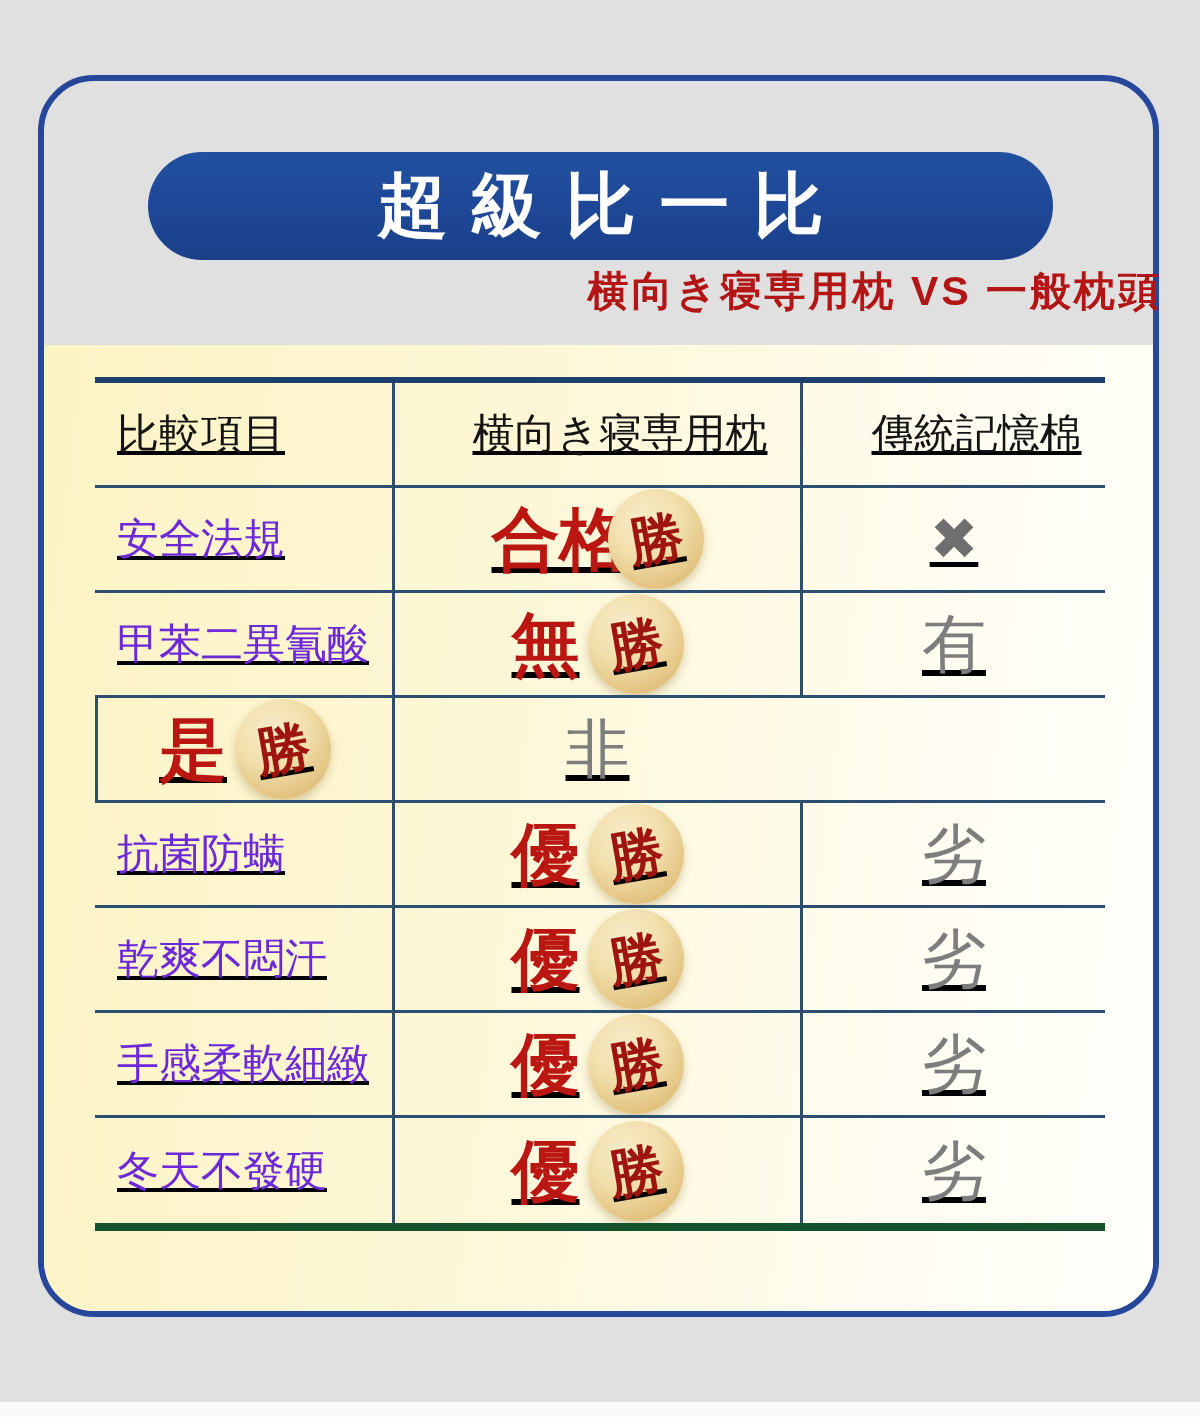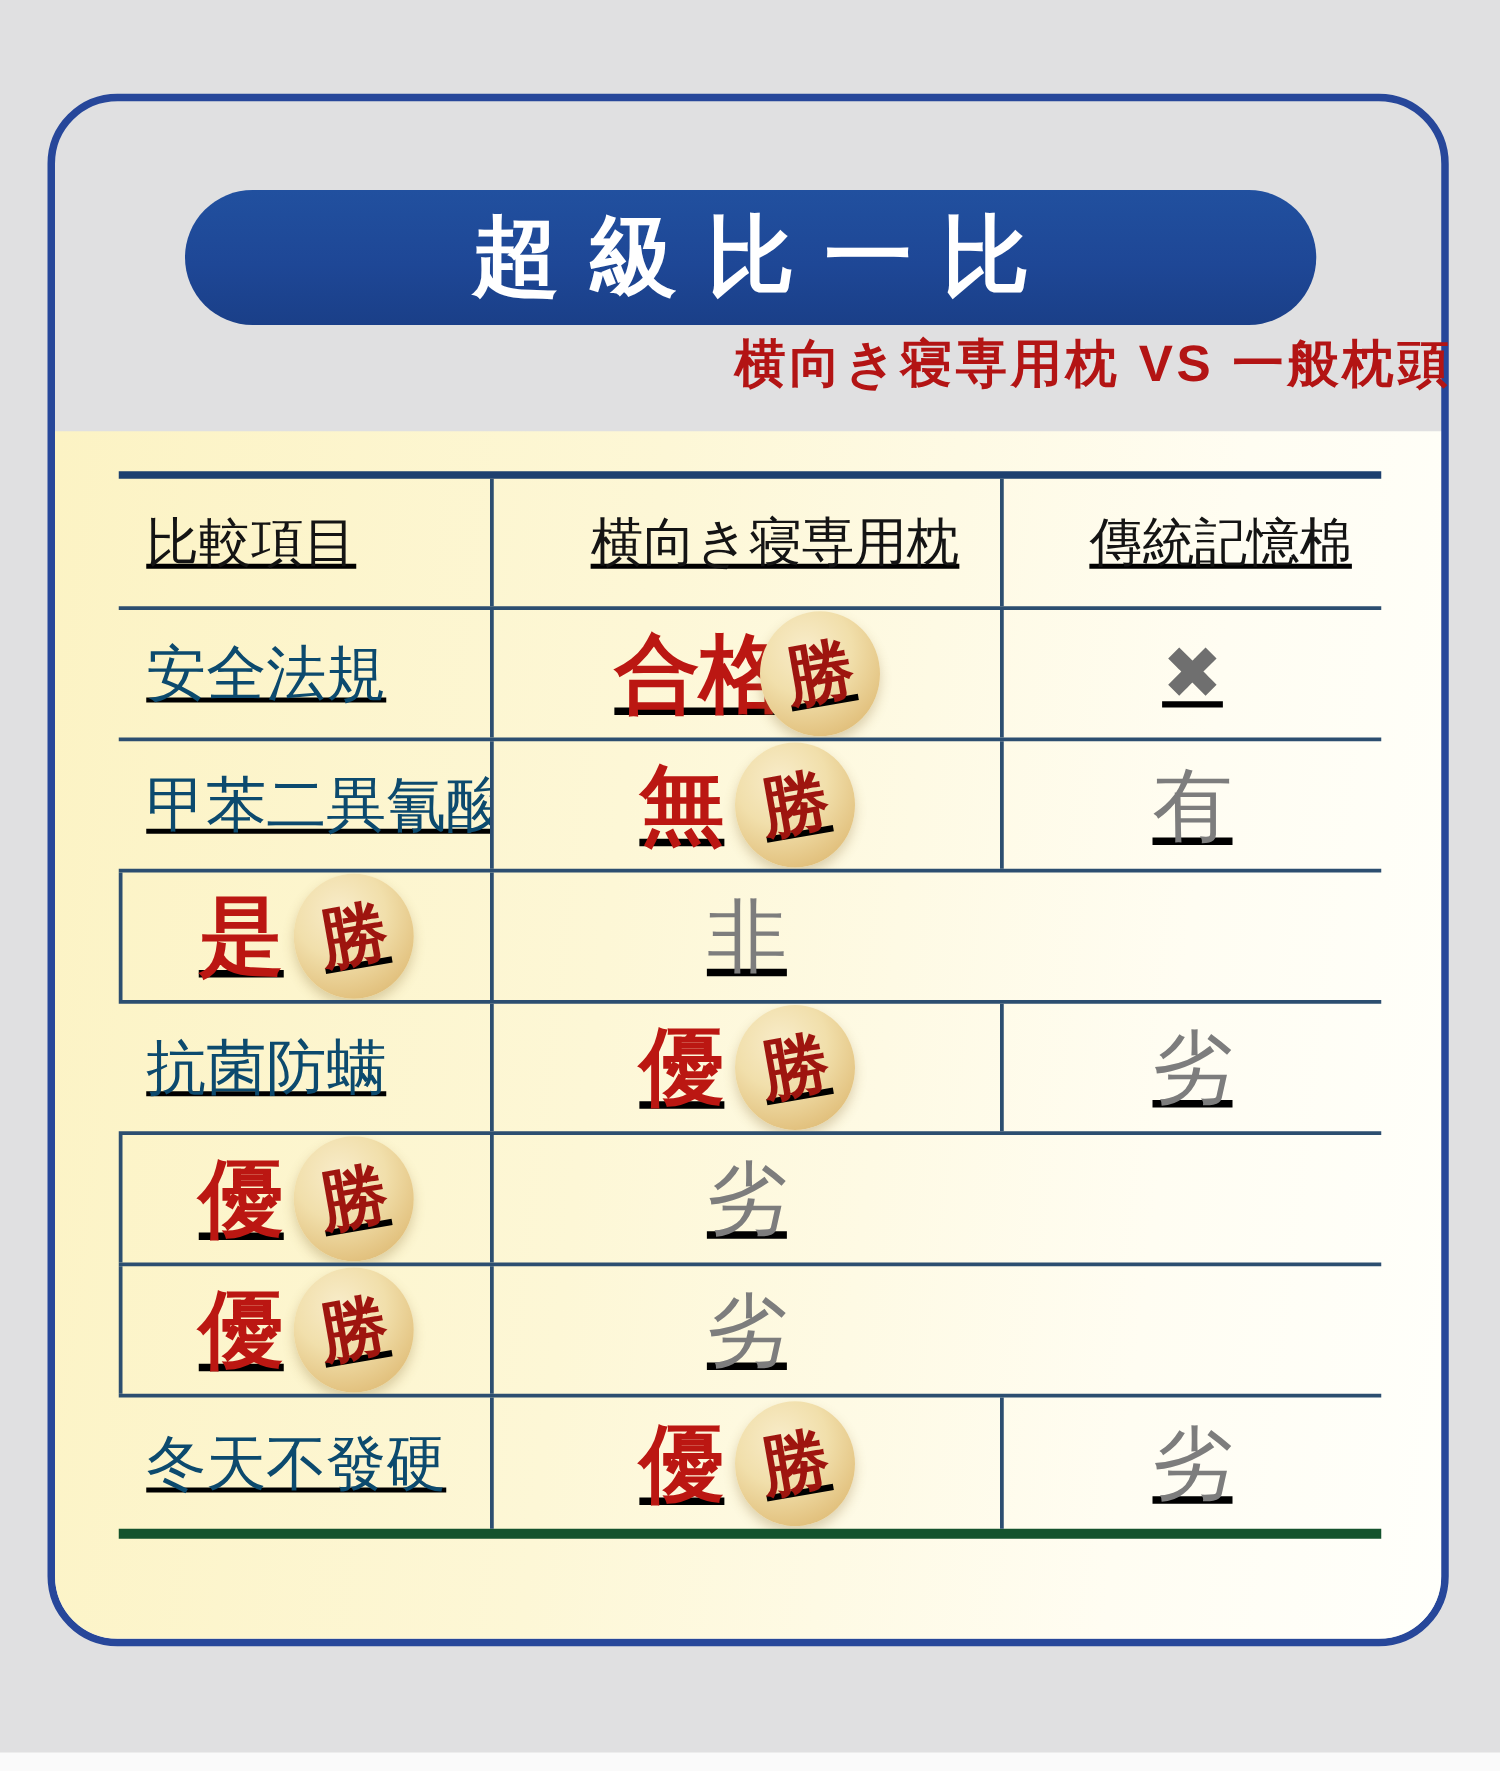--- a/index.html
+++ b/index.html
@@ -78,22 +78,22 @@
     border-bottom: 3px solid #2c4e70;
   }
   .row:last-child { border-bottom: none; }
   .cell {
     display: flex;
     align-items: center;
     overflow: hidden;
   }
   .c1 {
     padding-left: 22px;
-    font-size: 48px;
-    color: #0c4a6e;
+    font-size: 42px;
+    color: #6d28d9;
     white-space: nowrap;
   }
   .c2, .c3 {
     justify-content: center;
     border-left: 3px solid #2c4e70;
   }
   .header-row .cell { font-size: 42px; color: #141414; font-weight: 400; }
   .header-row .c2, .header-row .c3 { white-space: nowrap; padding-left: 45px; }
 
   .win {
@@ -207,32 +207,34 @@
       <span class="badge">
           <span class="badge-t">勝</span>
         </span>
     </div>
     <div class="cell c3">
       <span class="lose">劣</span>
     </div>
   </div>
 
   <div class="row">
-    <div class="cell c2">
-      <span class="win">優</span>
-      <span class="badge">
-          <span class="badge-t">勝</span>
-        </span>
-    </div>
-    <div class="cell c3">
-      <span class="lose">劣</span>
-    </div>
-  </div>
-
-  <div class="row">
+    <div class="cell c1">乾爽不悶汗</div>
+    <div class="cell c2">
+      <span class="win">優</span>
+      <span class="badge">
+          <span class="badge-t">勝</span>
+        </span>
+    </div>
+    <div class="cell c3">
+      <span class="lose">劣</span>
+    </div>
+  </div>
+
+  <div class="row">
+    <div class="cell c1">手感柔軟細緻</div>
     <div class="cell c2">
       <span class="win">優</span>
       <span class="badge">
           <span class="badge-t">勝</span>
         </span>
     </div>
     <div class="cell c3">
       <span class="lose">劣</span>
     </div>
   </div>

